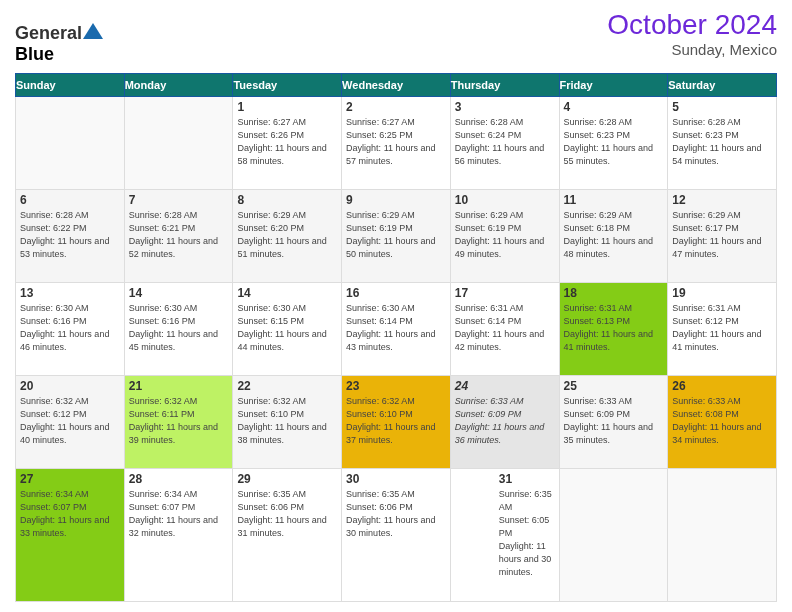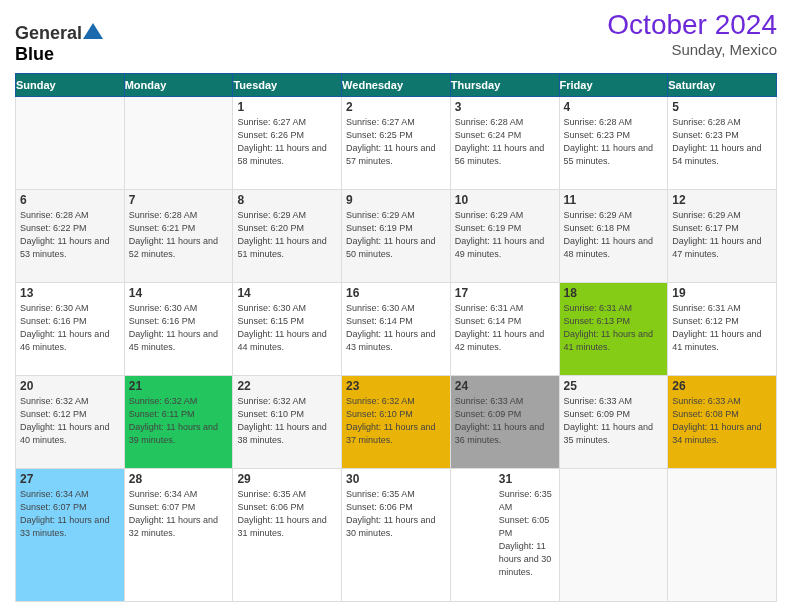--- a/index.html
+++ b/index.html
@@ -243,59 +243,59 @@
 Daylight: 11 hours and 41 minutes.</div>
           </td>
         </tr>
         <tr>
           <td style="background: rgb(245, 245, 245);">
             <span class="day-num">20</span>
             <div class="day-info" style="white-space: pre-line;">Sunrise: 6:32 AM
 Sunset: 6:12 PM
 Daylight: 11 hours and 40 minutes.</div>
           </td>
-          <td style="background: #22c55e;">
+          <td style="background: #bef264;">
             <span class="day-num">21</span>
             <div class="day-info" style="white-space: pre-line;">Sunrise: 6:32 AM
 Sunset: 6:11 PM
 Daylight: 11 hours and 39 minutes.</div>
           </td>
           <td style="background: rgb(245, 245, 245);">
             <span class="day-num">22</span>
             <div class="day-info" style="white-space: pre-line;">Sunrise: 6:32 AM
 Sunset: 6:10 PM
 Daylight: 11 hours and 38 minutes.</div>
           </td>
           <td style="background: #eab308;">
             <span class="day-num">23</span>
             <div class="day-info" style="white-space: pre-line;">Sunrise: 6:32 AM
 Sunset: 6:10 PM
 Daylight: 11 hours and 37 minutes.</div>
           </td>
-          <td style="background: #a3a3a3;">
+          <td style="background: #e5e5e5; font-style: italic;">
             <span class="day-num">24</span>
             <div class="day-info" style="white-space: pre-line;">Sunrise: 6:33 AM
 Sunset: 6:09 PM
 Daylight: 11 hours and 36 minutes.</div>
           </td>
           <td style="background: rgb(245, 245, 245);">
             <span class="day-num">25</span>
             <div class="day-info" style="white-space: pre-line;">Sunrise: 6:33 AM
 Sunset: 6:09 PM
 Daylight: 11 hours and 35 minutes.</div>
           </td>
           <td style="background: #eab308;">
             <span class="day-num">26</span>
             <div class="day-info" style="white-space: pre-line;">Sunrise: 6:33 AM
 Sunset: 6:08 PM
 Daylight: 11 hours and 34 minutes.</div>
           </td>
         </tr>
         <tr class="">
-          <td style="background: #7dd3fc;">
+          <td style="background: #84cc16;">
             <span class="day-num">27</span>
             <div class="day-info" style="white-space: pre-line;">Sunrise: 6:34 AM
 Sunset: 6:07 PM
 Daylight: 11 hours and 33 minutes.</div>
           </td>
           <td style="background: rgb(255, 255, 255);">
             <span class="day-num">28</span>
             <div class="day-info" style="white-space: pre-line;">Sunrise: 6:34 AM
 Sunset: 6:07 PM
 Daylight: 11 hours and 32 minutes.</div>

